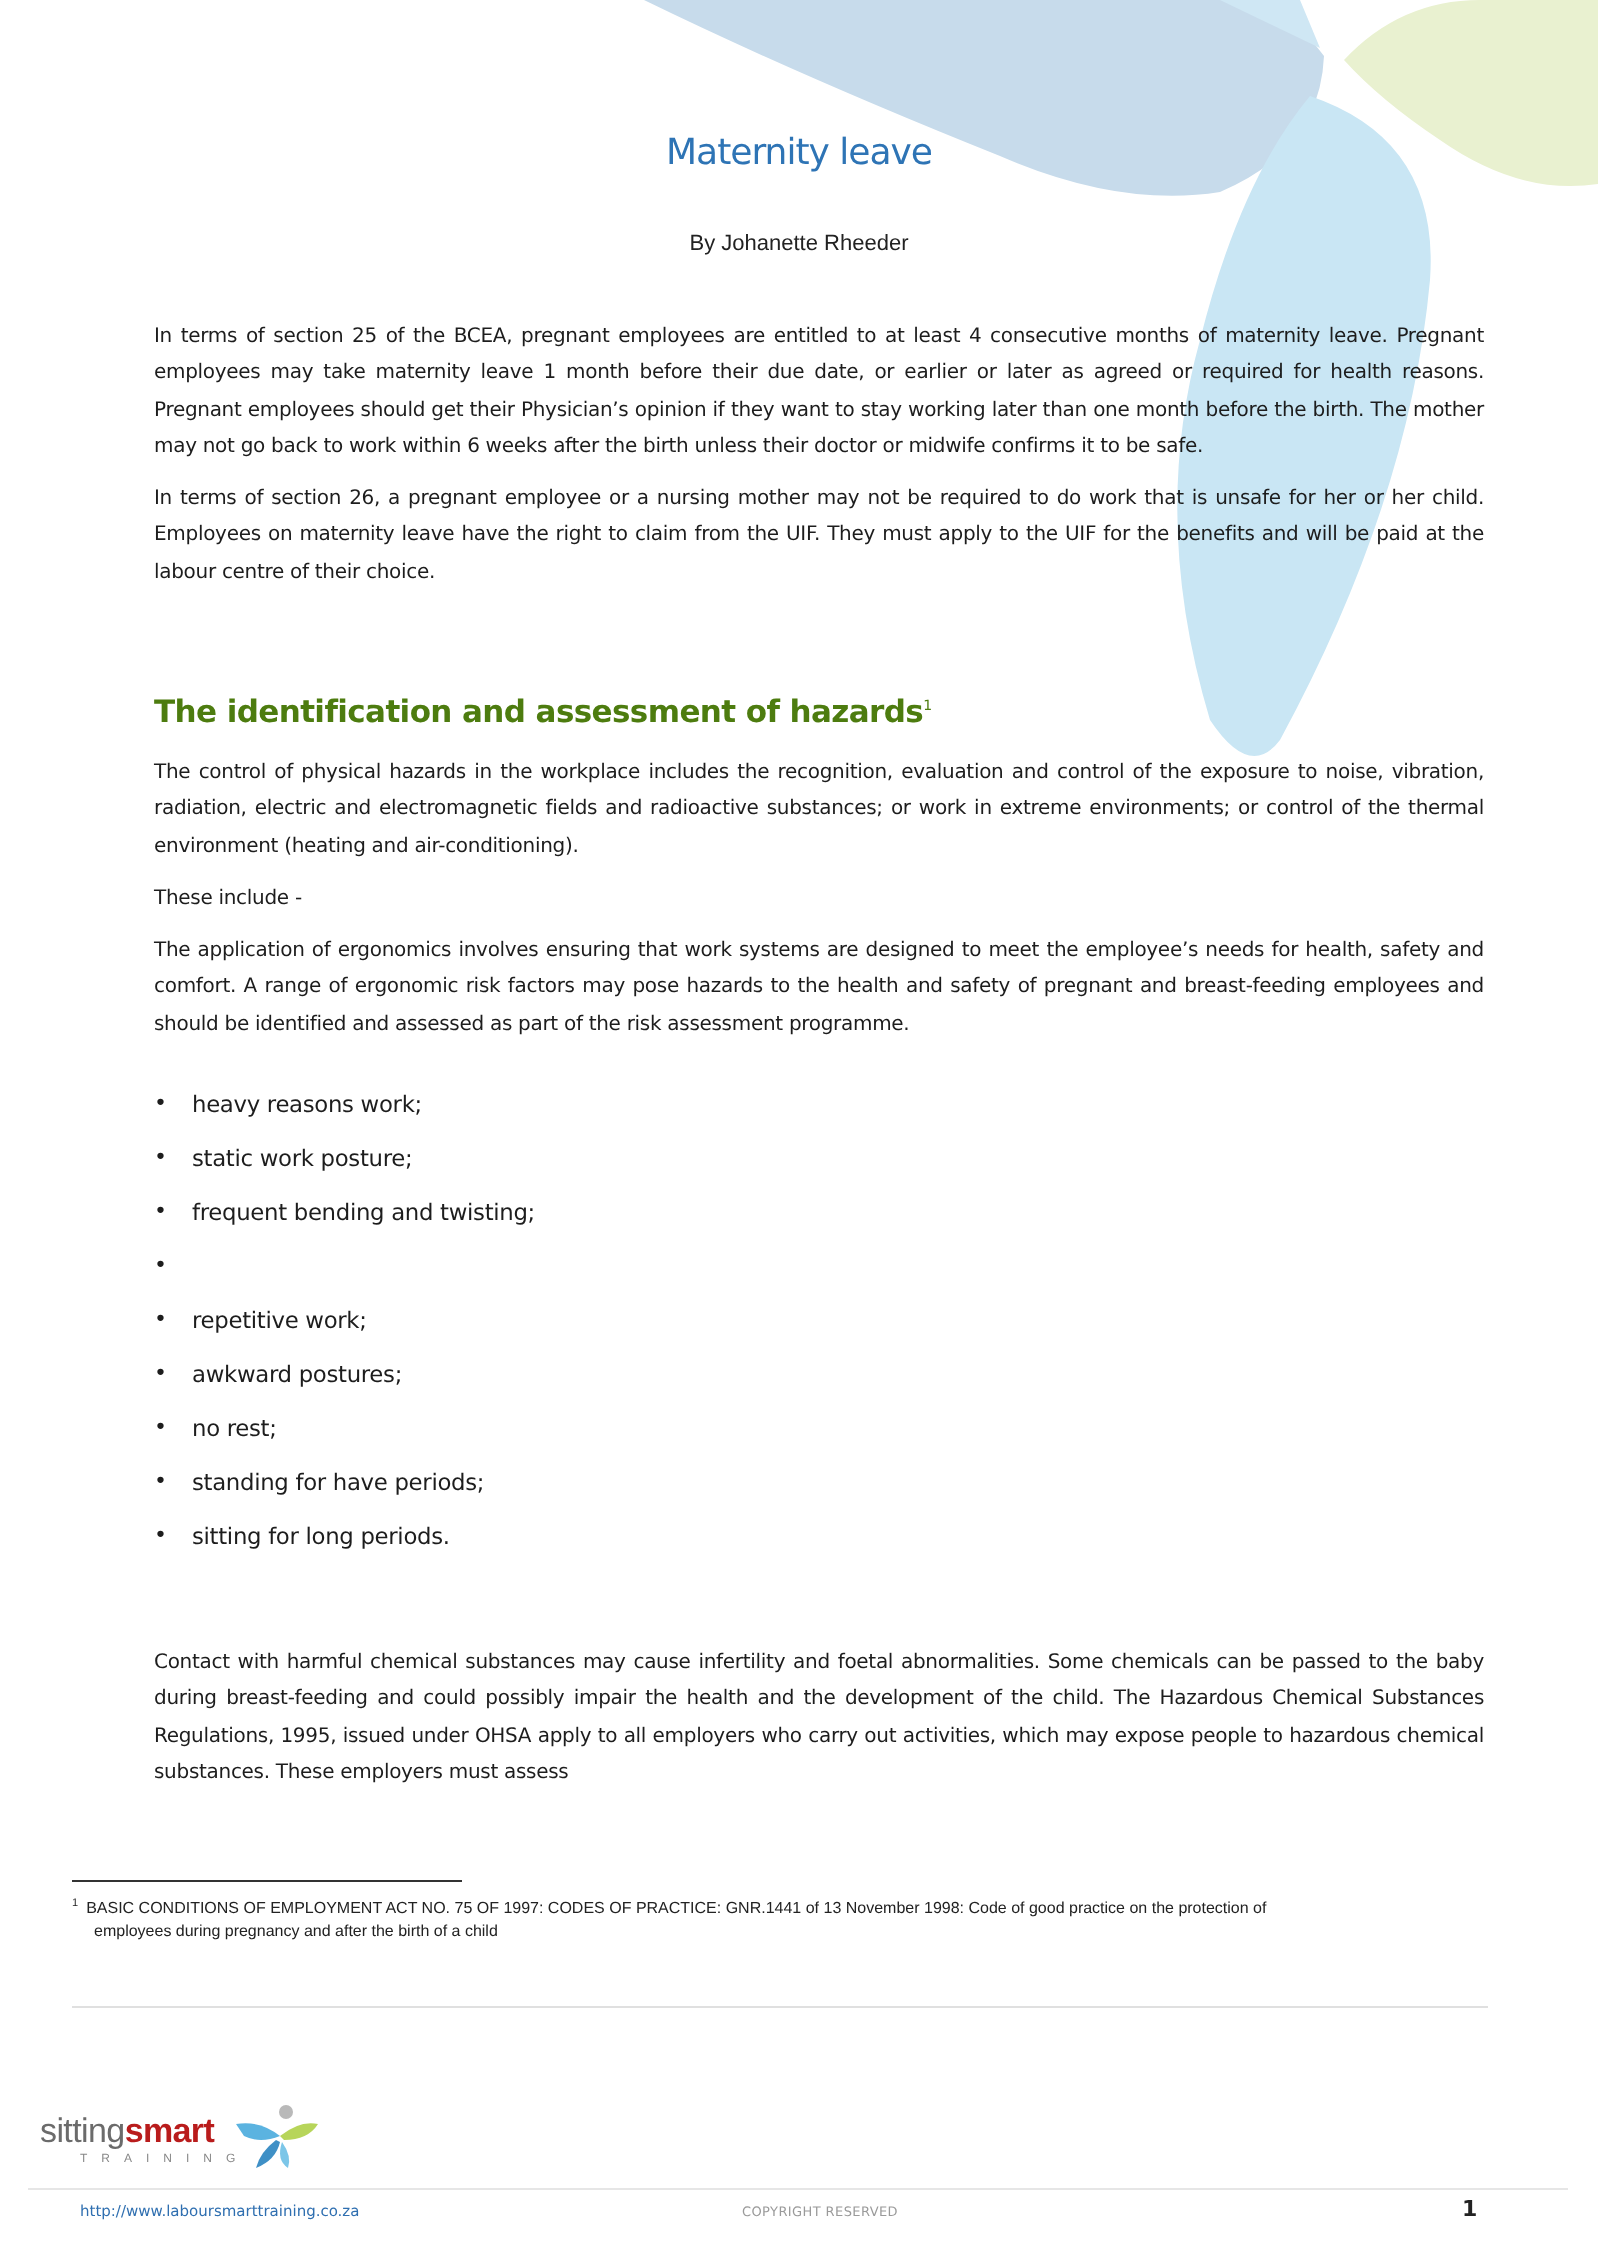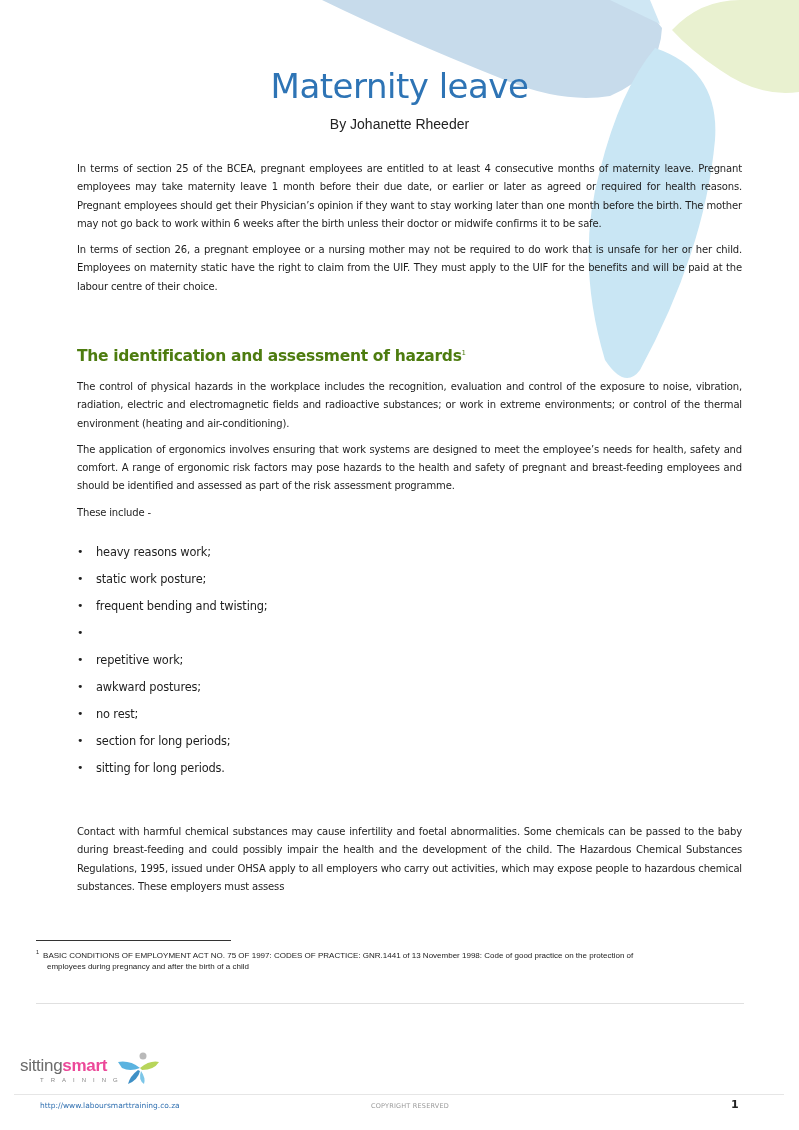--- a/index.html
+++ b/index.html
@@ -5,26 +5,26 @@
     html, body { margin: 0; padding: 0; }
     body {
       width: 799px; height: 1130px; position: relative; overflow: hidden;
       background: #ffffff; color: #1a1a1a;
       font-family: "DejaVu Sans", "Liberation Sans", sans-serif;
     }
     .bg-deco { position: absolute; left: 0; top: 0; width: 799px; height: 420px; z-index: 0; }
     .page { position: absolute; left: 0; top: 0; width: 799px; height: 1130px; z-index: 1; }
     .title {
       position: absolute; left: 0; width: 799px; top: 66px; text-align: center;
-      font-family: "DejaVu Sans", sans-serif; font-size: 34px; letter-spacing: -0.5px;
+      font-family: "DejaVu Sans", sans-serif; font-size: 18px; letter-spacing: -0.5px;
       color: #2e74b5;
     }
     .author {
       position: absolute; left: 0; width: 799px; top: 116px; text-align: center;
-      font-family: "Liberation Sans", sans-serif; font-size: 14px; color: #222;
+      font-family: "Liberation Sans", sans-serif; font-size: 11px; color: #222;
     }
     .body-text {
       position: absolute; left: 77px; width: 665px;
       font-family: "DejaVu Sans", sans-serif; font-size: 10px; line-height: 18.3px;
       text-align: justify; letter-spacing: -0.15px; color: #1d1d1d;
     }
     .body-text p { margin: 0 0 8px 0; }
     .h2 {
       position: absolute; left: 77px; top: 347px;
       font-family: "DejaVu Sans", sans-serif; font-size: 15.5px; font-weight: bold; color: #4d7c0f;
@@ -40,21 +40,21 @@
     .fn-rule { position: absolute; left: 36px; top: 940px; width: 195px; height: 1px; background: #333; }
     .footnote {
       position: absolute; left: 36px; top: 947px; width: 710px;
       font-family: "Liberation Sans", sans-serif; font-size: 8px; line-height: 11px; color: #222;
     }
     .footnote sup { font-size: 5.5px; margin-right: 4px; }
     .footnote .l2 { padding-left: 11px; }
     .sep-rule { position: absolute; left: 36px; top: 1003px; width: 708px; height: 1px; background: #e0e0e0; }
     .logo { position: absolute; left: 20px; top: 1050px; width: 150px; height: 40px; }
     .logo-word { position: absolute; left: 0; top: 6px; font-family: "Liberation Sans", sans-serif; font-size: 17px; color: #6b6b6b; letter-spacing: -0.3px; }
-    .logo-word b { color: #ec4899; font-weight: bold; }
+    .logo-word b { color: #b91c1c; font-weight: bold; }
     .logo-sub { position: absolute; left: 20px; top: 27px; font-family: "Liberation Sans", sans-serif; font-size: 6px; letter-spacing: 7px; color: #888; }
     .logo-mark { position: absolute; left: 96px; top: 0; width: 44px; height: 36px; }
     .foot-rule { position: absolute; left: 14px; top: 1094px; width: 770px; height: 1px; background: #e6e6e6; }
     .url { position: absolute; left: 20px; top: 1101px; font-family: "DejaVu Sans", sans-serif; font-size: 7.5px; color: #2f6fb0; text-decoration: none; padding-left: 20px; }
     .copyright { position: absolute; left: 0; width: 820px; top: 1102px; text-align: center; font-family: "DejaVu Sans", sans-serif; font-size: 6.5px; color: #9a9a9a; letter-spacing: 0.2px; }
     .page-num { position: absolute; left: 731px; top: 1098px; font-family: "DejaVu Sans", sans-serif; font-size: 11px; font-weight: bold; color: #222; }
   </style>
 </head>
 <body>
 
@@ -64,31 +64,31 @@
   <path d="M655 48 Q720 70 715 140 Q705 250 640 370 Q625 390 605 360 Q575 260 600 170 Q620 90 655 48 Z" fill="#c9e6f4"></path>
   <path d="M672 30 Q700 0 740 0 L799 0 L799 92 Q760 98 720 70 Q690 50 672 30 Z" fill="#e9f1d0"></path>
 </svg>
 
 <div class="page">
   <div class="title">Maternity leave</div>
   <div class="author">By Johanette Rheeder</div>
 
   <div class="body-text" style="top:160px;">
     <p>In terms of section 25 of the BCEA, pregnant employees are entitled to at least 4 consecutive months of maternity leave. Pregnant employees may take maternity leave 1 month before their due date, or earlier or later as agreed or required for health reasons. Pregnant employees should get their Physician’s opinion if they want to stay working later than one month before the birth. The mother may not go back to work within 6 weeks after the birth unless their doctor or midwife confirms it to be safe.</p>
-    <p>In terms of section 26, a pregnant employee or a nursing mother may not be required to do work that is unsafe for her or her child. Employees on maternity static have the right to claim from the UIF. They must apply to the UIF for the benefits and will be paid at the labour centre of their choice.</p>
+    <p>In terms of section 26, a pregnant employee or a nursing mother may not be required to do work that is unsafe for her or her child. Employees on maternity leave have the right to claim from the UIF. They must apply to the UIF for the benefits and will be paid at the labour centre of their choice.</p>
   </div>
 
   <div class="h2">
     <span>The identification and assessment of hazards</span><sup>1</sup>
   </div>
 
   <div class="body-text" style="top:378px;">
     <p>The control of physical hazards in the workplace includes the recognition, evaluation and control of the exposure to noise, vibration, radiation, electric and electromagnetic fields and radioactive substances; or work in extreme environments; or control of the thermal environment (heating and air-conditioning).</p>
+    <p>These include -</p>
     <p>The application of ergonomics involves ensuring that work systems are designed to meet the employee’s needs for health, safety and comfort. A range of ergonomic risk factors may pose hazards to the health and safety of pregnant and breast-feeding employees and should be identified and assessed as part of the risk assessment programme.</p>
-    <p>These include -</p>
   </div>
 
   <div class="bullets">
     <div class="bullet">
         <span class="dot">•</span>
         <span>heavy reasons work;</span>
       </div>
     <div class="bullet">
         <span class="dot">•</span>
         <span>static work posture;</span>
@@ -107,21 +107,21 @@
     <div class="bullet">
         <span class="dot">•</span>
         <span>awkward postures;</span>
       </div>
     <div class="bullet">
         <span class="dot">•</span>
         <span>no rest;</span>
       </div>
     <div class="bullet">
         <span class="dot">•</span>
-        <span>section for long periods;</span>
+        <span>standing for have periods;</span>
       </div>
     <div class="bullet">
         <span class="dot">•</span>
         <span>sitting for long periods.</span>
       </div>
   </div>
 
   <div class="body-text" style="top:823px;">
     <p>Contact with harmful chemical substances may cause infertility and foetal abnormalities. Some chemicals can be passed to the baby during breast-feeding and could possibly impair the health and the development of the child. The Hazardous Chemical Substances Regulations, 1995, issued under OHSA apply to all employers who carry out activities, which may expose people to hazardous chemical substances. These employers must assess</p>
   </div>

